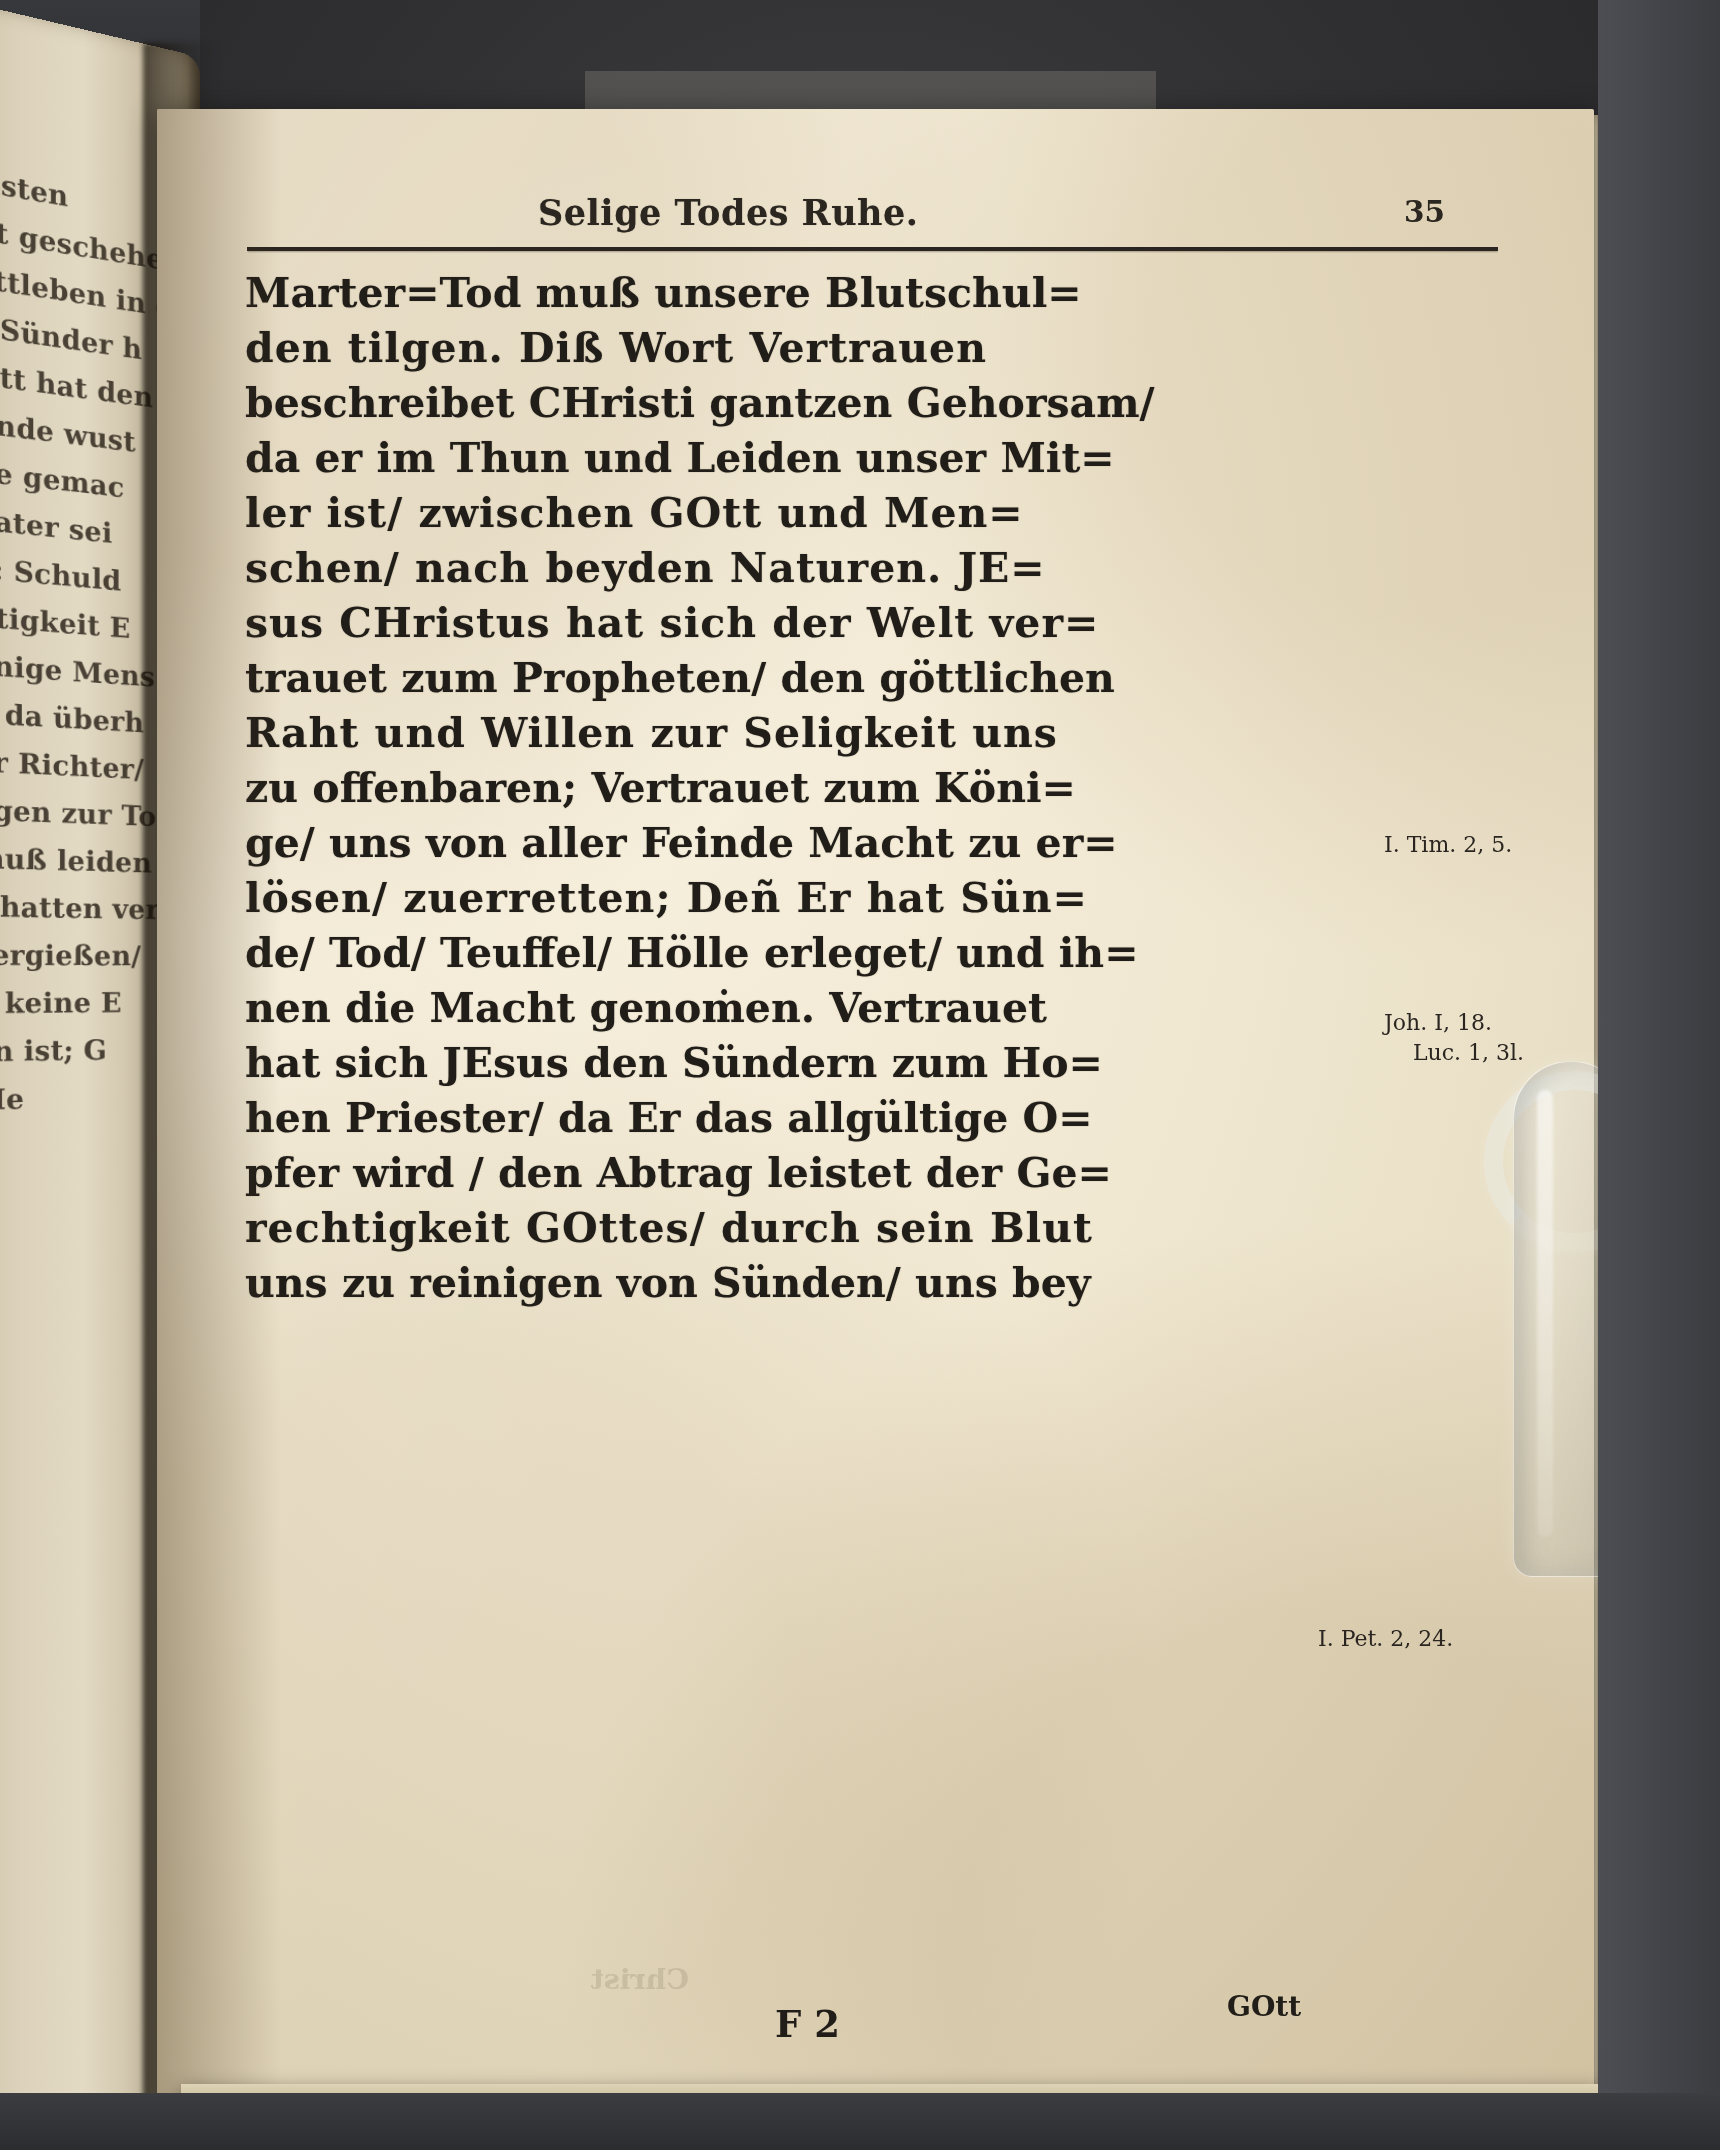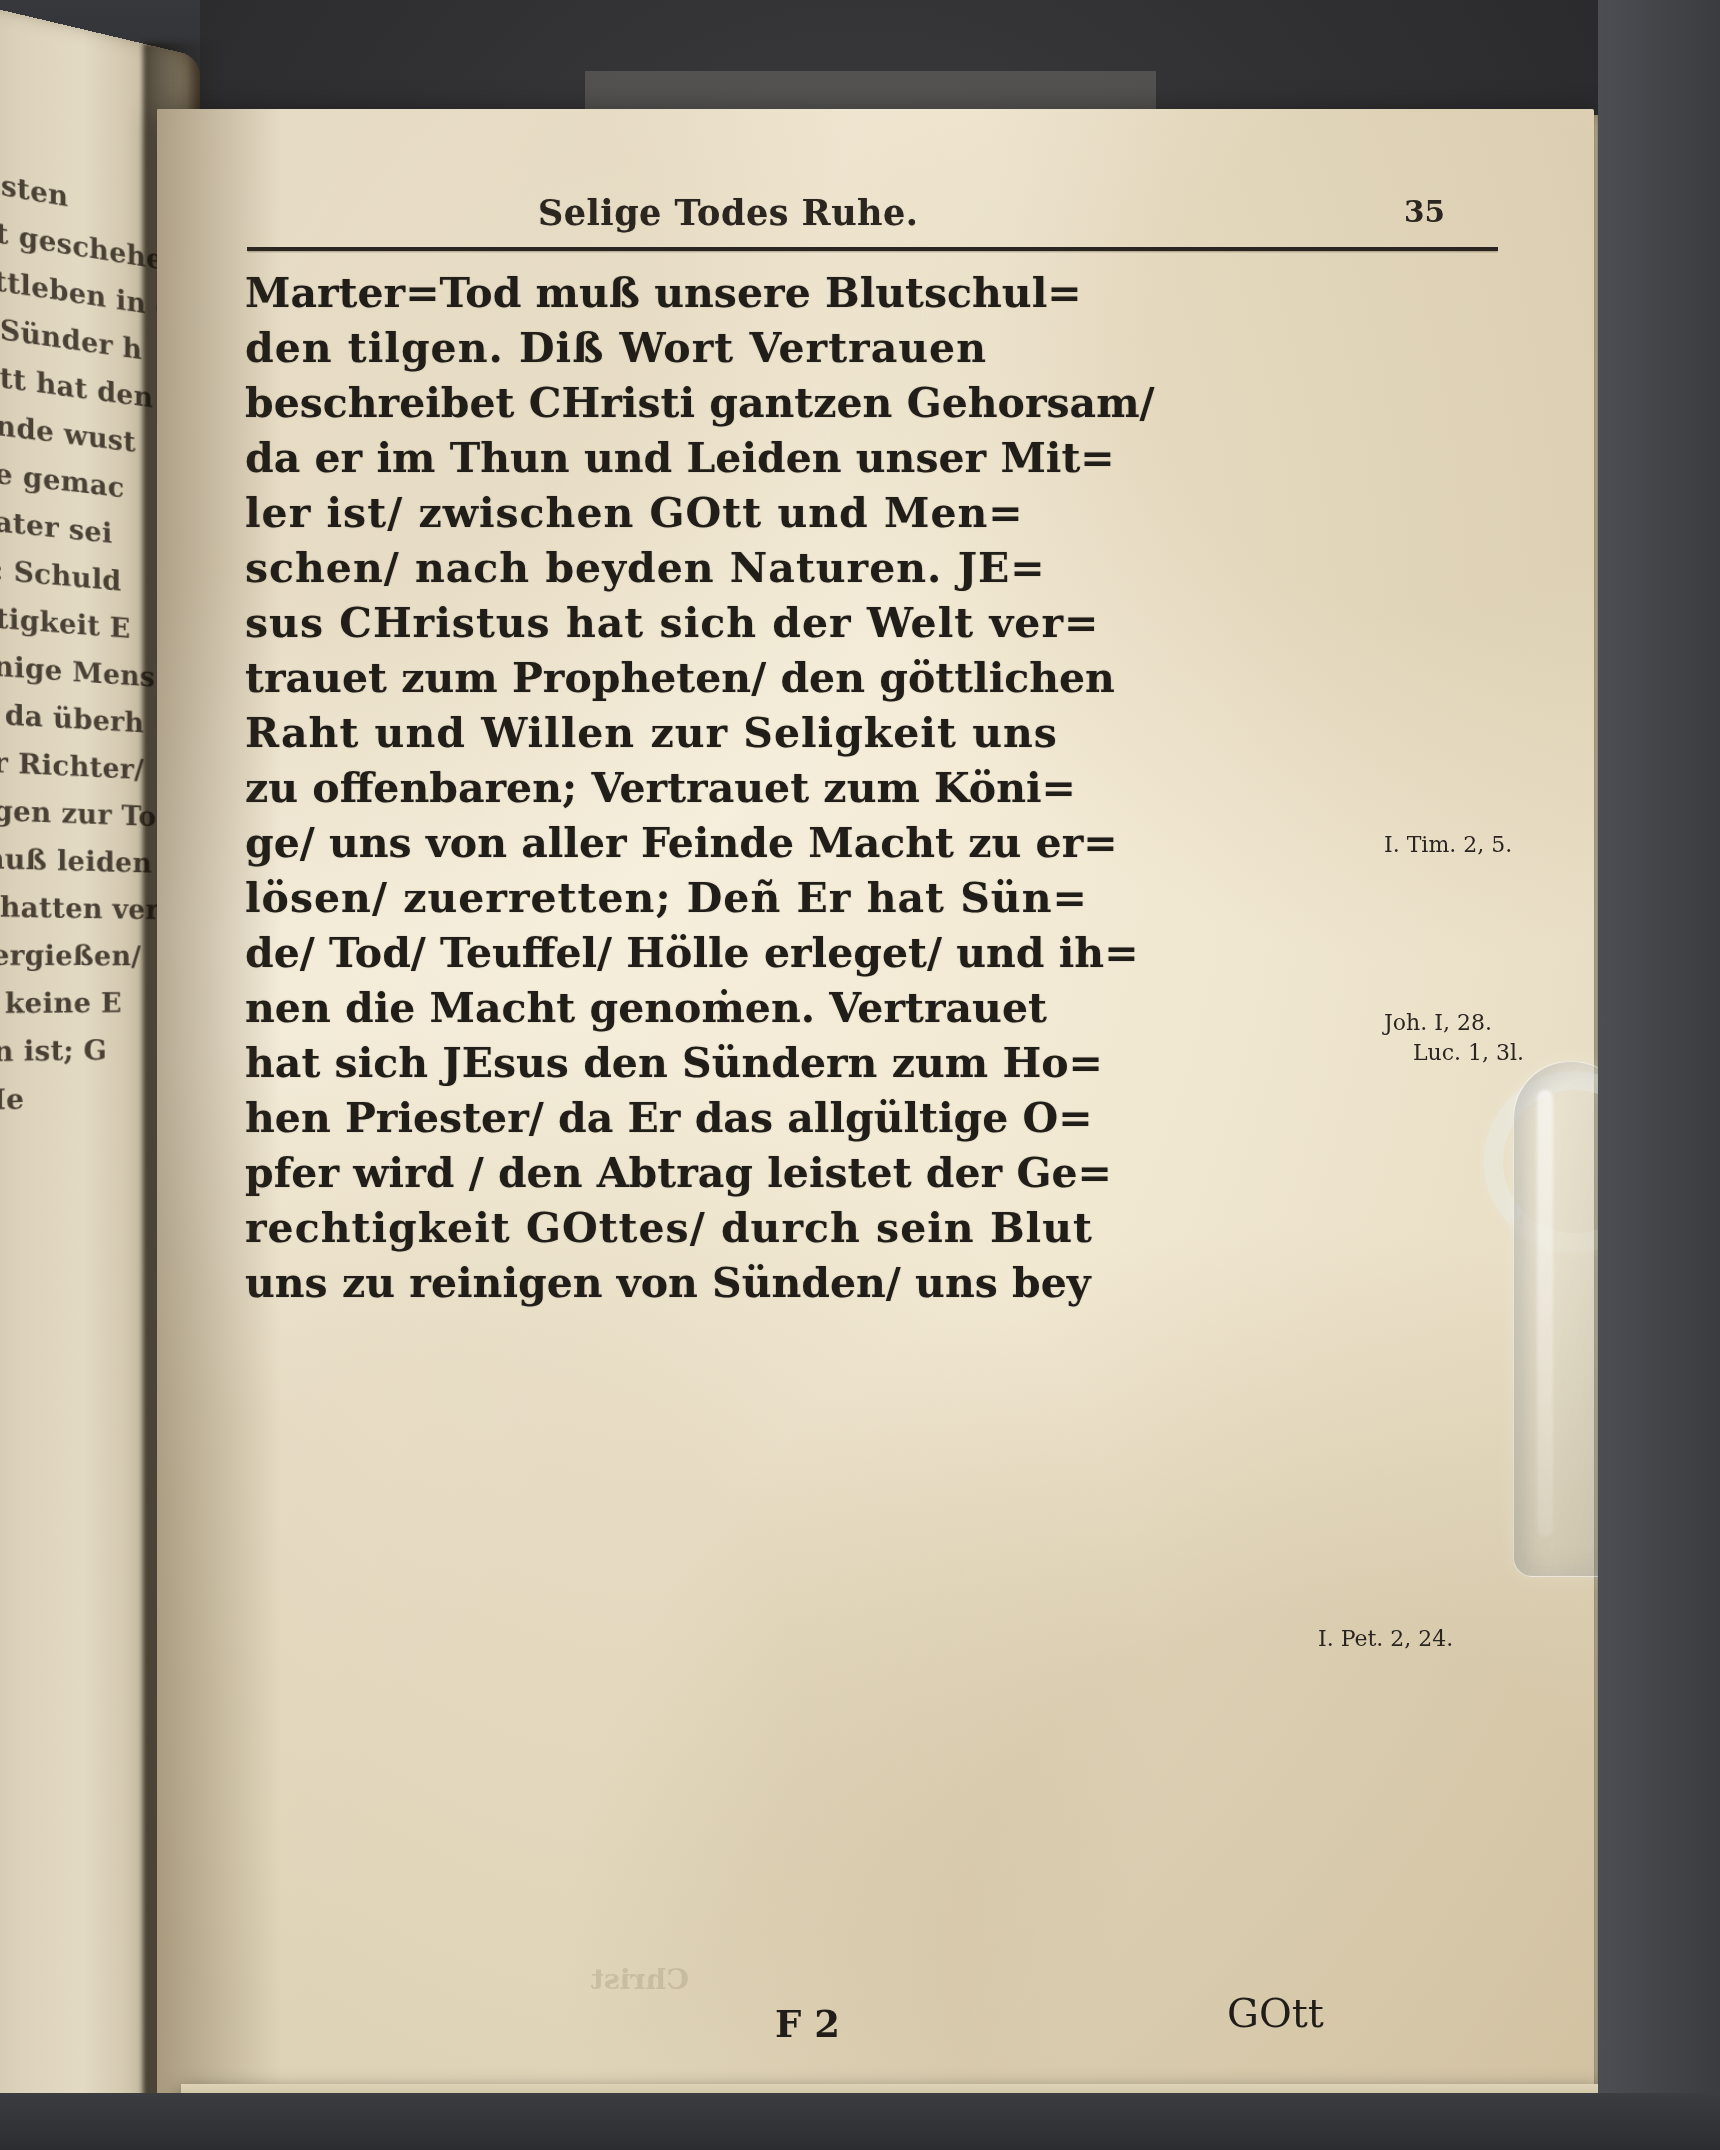--- a/index.html
+++ b/index.html
@@ -229,22 +229,22 @@
     font-family: "DejaVu Serif", serif;
     font-weight: 700;
     font-size: 37px;
     color: #211e19;
   }
   .catchword {
     position: absolute;
     left: 1070px;
     top: 1881px;
     font-family: "DejaVu Serif", serif;
-    font-weight: 400;
-    font-size: 40px;
+    font-weight: 700;
+    font-size: 28px;
     color: #211e19;
   }
 
   
   .ghost {
     position: absolute;
     left: 266px;
     top: 1853px;
     width: 266px;
     height: 43px;
@@ -388,21 +388,21 @@
           <div class="line">de/ Tod/ Teuffel/ Hölle erleget/ und ih=</div>
           <div class="line">nen die Macht genoṁen.    Vertrauet</div>
           <div class="line">hat sich JEsus den Sündern zum Ho=</div>
           <div class="line">hen Priester/ da Er das allgültige O=</div>
           <div class="line">pfer wird / den Abtrag leistet der Ge=</div>
           <div class="line sp">rechtigkeit GOttes/  durch sein Blut</div>
           <div class="line">uns zu reinigen von Sünden/ uns bey</div>
         </div>
 
         <div class="margin-note" style="left:1227px; top:673px;margin-top:48px;">I. Tim. 2, 5.</div>
-        <div class="margin-note" style="left:1227px; top:899px;">Joh. I, 28.</div>
+        <div class="margin-note" style="left:1227px; top:899px;">Joh. I, 18.</div>
         <div class="margin-note" style="left:1256px; top:929px;">Luc. 1, 3l.</div>
         <div class="margin-note" style="left:1161px; top:1479px;margin-top:36px;">I. Pet. 2, 24.</div>
 
         <div class="ghost">Christ</div>
 
         <div class="signature">F 2</div>
         <div class="catchword">GOtt</div>
 
       </div>
     </div>

